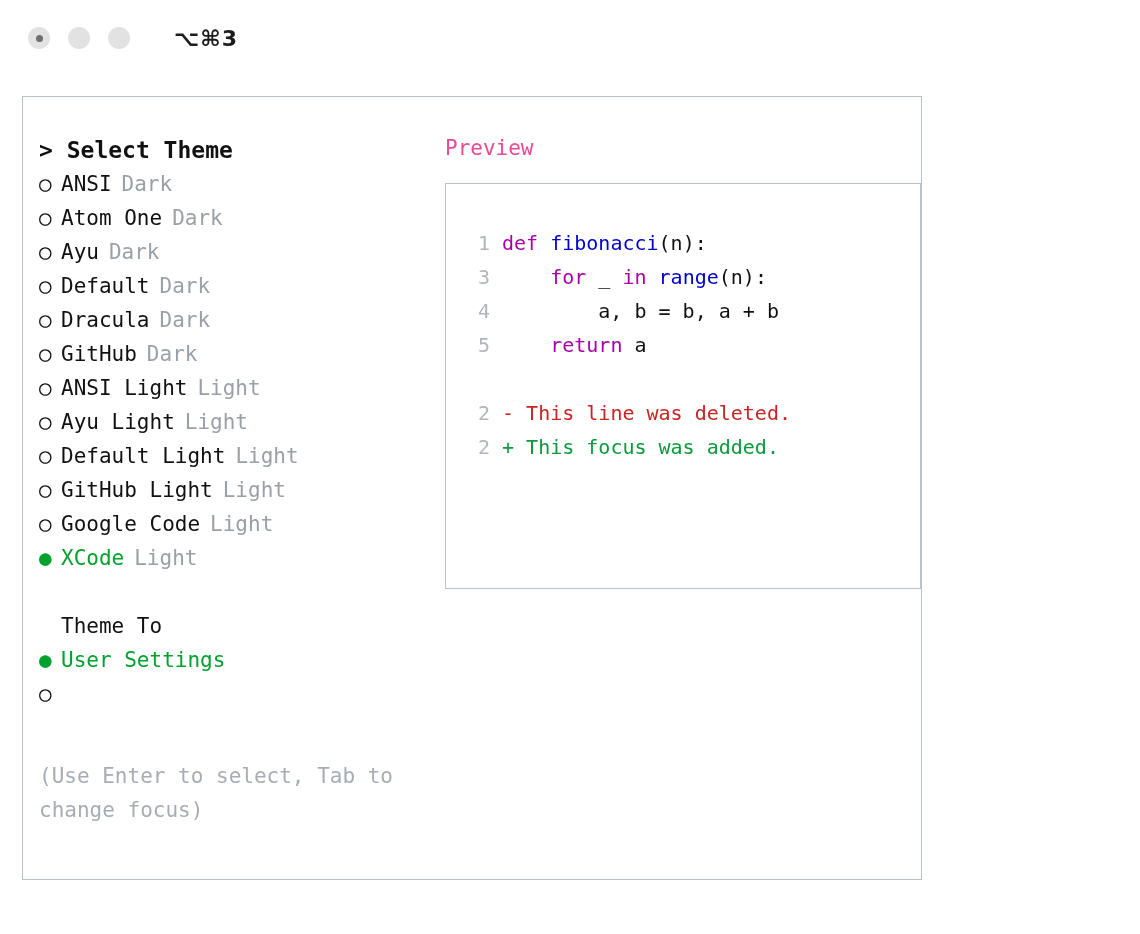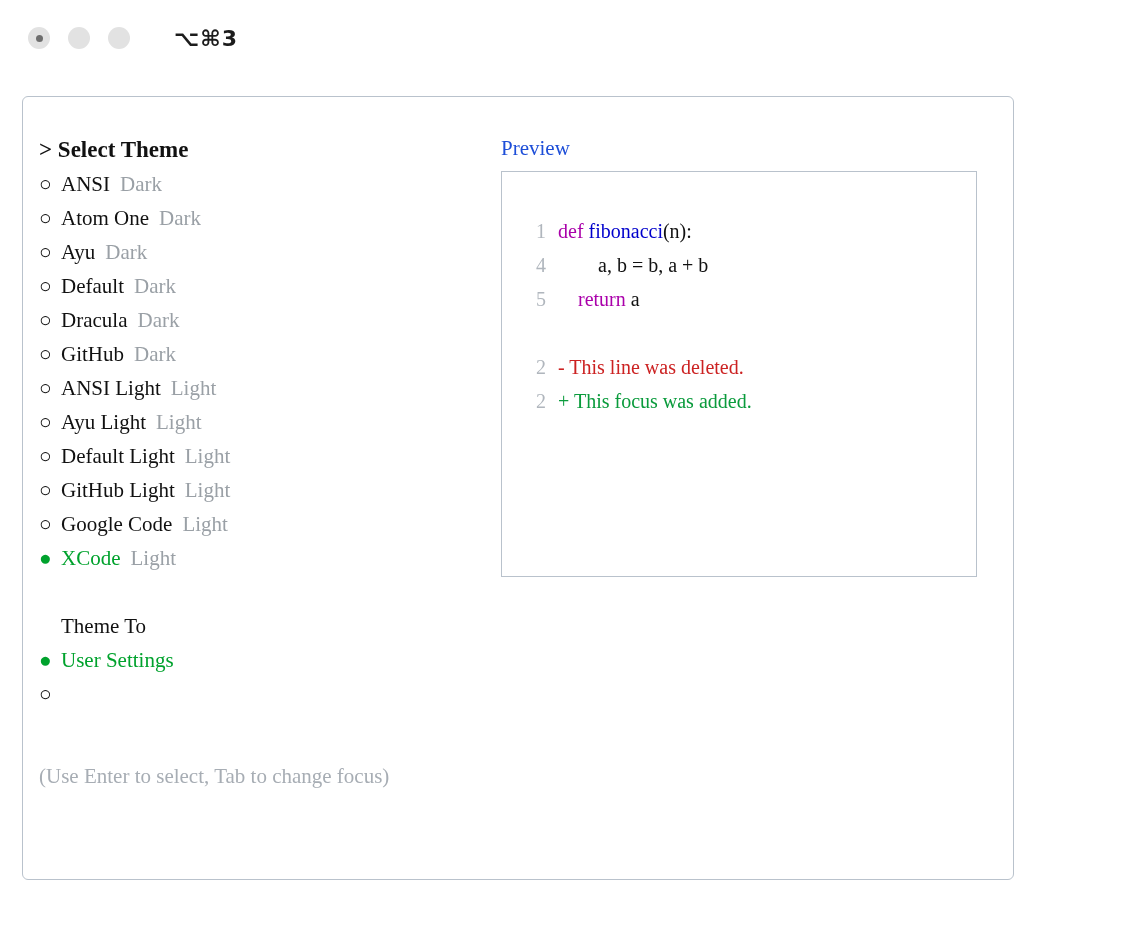--- a/index.html
+++ b/index.html
@@ -56,27 +56,26 @@
     font-size: 22px;
     font-weight: bold;
     color: #1c1c1c;
     letter-spacing: 1px;
   }
   
   .panel {
     position: absolute;
     left: 22px;
     top: 96px;
-    width: 992px;
+    width: 900px;
     height: 784px;
     border: 1px solid #b9c2cc;
-    border-radius: 6px;
+    border-radius: 0;
     box-sizing: border-box;
     background: #fff;
-    font-family: Liberation Serif, serif;
   }
   .columns {
     display: flex;
     padding: 36px 0 0 0;
   }
   .left-col {
     width: 462px;
     padding-left: 16px;
     box-sizing: border-box;
   }
@@ -136,23 +135,23 @@
     margin-top: 48px;
     font-size: 21px;
     line-height: 34px;
     color: #a7adb4;
     max-width: 420px;
     white-space: pre-wrap;
   }
   
   .preview-title {
     font-size: 21px;
-    color: #1d4ed8;
+    color: #ec4899;
     line-height: 30px;
-    margin-bottom: 8px;
+    margin-bottom: 20px;
     white-space: pre;
   }
   .preview-box {
     margin-top: 4px;
     width: 476px;
     height: 406px;
     border: 1px solid #b9c2cc;
     box-sizing: border-box;
     background: #ffffff;
     padding: 42px 0 0 18px;
@@ -218,20 +217,21 @@
           </div>
 
         <div class="hint">(Use Enter to select, Tab to change focus)</div>
       </div>
 
       <div class="right-col">
         <div class="preview-title">Preview</div>
         <div class="preview-box">
           <div id="code-block">
               <div class="code-line"><span class="ln">1</span><span class="kw">def </span><span class="fn">fibonacci</span><span class="plain">(n):</span></div>
+              <div class="code-line"><span class="ln">3</span><span class="plain">    </span><span class="kw">for</span><span class="plain"> _ </span><span class="kw">in</span><span class="plain"> </span><span class="fn">range</span><span class="plain">(n):</span></div>
               <div class="code-line"><span class="ln">4</span><span class="plain">        a, b = b, a + b</span></div>
               <div class="code-line"><span class="ln">5</span><span class="plain">    </span><span class="kw">return</span><span class="plain"> a</span></div>
             </div>
           <div class="diff-gap"></div>
           <div id="diff-block">
               <div class="code-line"><span class="ln">2</span><span class="diff-del">-</span><span class="diff-del"> This line was deleted.</span></div>
               <div class="code-line"><span class="ln">2</span><span class="diff-add">+</span><span class="diff-add"> This focus was added.</span></div>
             </div>
         </div>
       </div>

